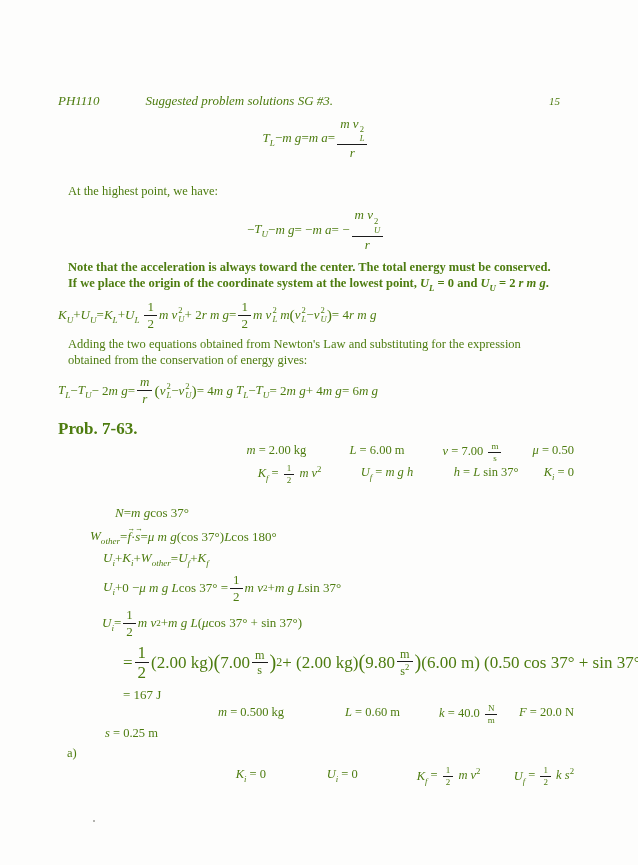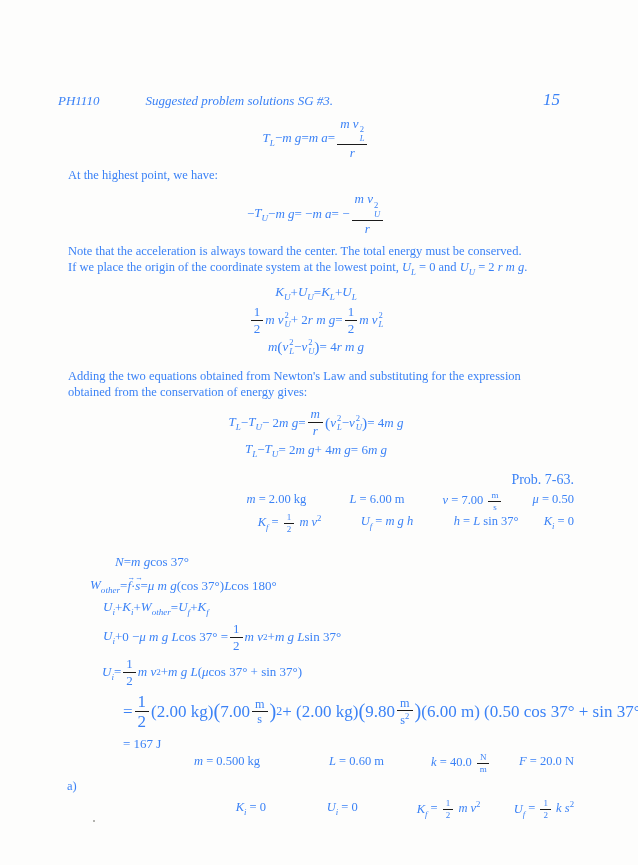--- a/index.html
+++ b/index.html
@@ -1,61 +1,61 @@
 <!DOCTYPE html>
 <html><head>
 <meta charset="utf-8">
 <style>
   html,body{margin:0;padding:0;background:#ffffff;}
   .page{
     position:relative;
     width:638px;height:865px;
     box-sizing:border-box;
     background:#fdfdfc;
-    color:#3b82f6;
+    color:#4d7c0f;
     font-family:"Liberation Serif","DejaVu Serif",serif;
     font-size:12.5px;
     padding:46px 64px 0 58px;
     overflow:hidden;
   }
   i{font-style:italic;}
   
   .hdr{display:flex;align-items:baseline;font-style:italic;font-size:13px;line-height:14px;}
   .hdr .title{margin-left:46px;margin-top:48px;}
-  .hdr .pageno{margin-left:auto;margin-right:14px;font-size:17px;}
+  .hdr .pageno{margin-left:auto;margin-right:14px;font-size:11px;}
   
   .body-p{margin:0 0 0 10px;line-height:1.24;}
   .p1{margin-top:14px;}
-  .p2{margin-top:8px;}
-  .pnote{margin-top:9px;}
-  .padding-t{margin-top:13px;}
+  .p2{margin-top:24px;}
+  .pnote{margin-top:9px;font-weight:bold;}
+  .padding-t{margin-top:7px;}
   
   .eq-display{display:flex;justify-content:center;align-items:center;font-size:13px;margin:9px 0 7px 0;min-height:38px;}
-  .eqblock{display:flex;flex-direction:column;align-items:center;gap:3px;font-size:13px;margin:7px 0 6px 0;}
+  .eqblock{display:flex;flex-direction:row;align-items:center;gap:3px;font-size:13px;margin:7px 0 6px 0;}
   .eqblock .eql{display:flex;align-items:center;min-height:18px;}
   
   .fr{display:inline-flex;flex-direction:column;align-items:center;vertical-align:middle;line-height:1.05;margin:0 2px;text-align:center;}
   .fr .nu{border-bottom:1px solid #1b1b1b;padding:0 3px 1px 3px;}
   .fr .de{padding-top:1px;}
   .fs{font-size:0.72em;line-height:1;}
   .pa{font-size:1.2em;}
   
   .sp{display:inline-flex;flex-direction:column;align-items:flex-start;font-size:0.66em;line-height:1.05;vertical-align:-0.5em;margin-left:1px;}
   sub,sup{font-size:0.7em;}
   
   .vec{position:relative;display:inline-block;}
   .vec::after{content:'→';position:absolute;left:0;top:-0.62em;width:100%;text-align:center;font-size:0.6em;font-style:normal;}
   
-  .prob-h{font-weight:normal;font-size:14px;margin:13px 0 3px 0;text-align:right;}
+  .prob-h{font-weight:bold;font-size:17px;margin:13px 0 3px 0;}
   .grow{display:flex;line-height:1.3;margin-top:1px;justify-content:flex-end;}
   .g63{margin-left:46px;}
   .g63 .c1{width:103px;}
   .g63 .c2{width:93px;}
   .g63 .c3{width:90px;}
-  .g65{margin-left:36px;gap:8px;}
+  .g65{margin-left:36px;}
   .g65 .c1{width:119px;}
   .g65 .c2{width:94px;margin-left:8px;}
   .g65 .c3{width:80px;}
   .srow{margin-left:47px;line-height:1.3;}
   .final{margin-left:44px;margin-top:5px;}
   .final .c1{width:91px;}
   .final .c2{width:90px;}
   .final .c3{width:97px;}
   .part{margin:5px 0 2px 9px;}
   
@@ -192,20 +192,21 @@
 
   <div class="grow g65">
     <span class="c1"><i>m</i> = 0.500 kg</span>
     <span class="c2"><i>L</i> = 0.60 m</span>
     <span class="c3"><i>k</i> = 40.0 <span class="fr fs">
           <span class="nu">N</span>
           <span class="de">m</span>
         </span></span>
     <span class="c4"><i>F</i> = 20.0 N</span>
   </div>
+  <div class="srow"><i>s</i> = 0.25 m</div>
 
   <div class="part">a)</div>
 
   <div class="grow final">
     <span class="c1"><i>K<sub>i</sub></i> = 0</span>
     <span class="c2"><i>U<sub>i</sub></i> = 0</span>
     <span class="c3"><i>K<sub>f</sub></i> = <span class="fr fs">
           <span class="nu">1</span>
           <span class="de">2</span>
         </span> <i>m v</i><sup>2</sup></span>

